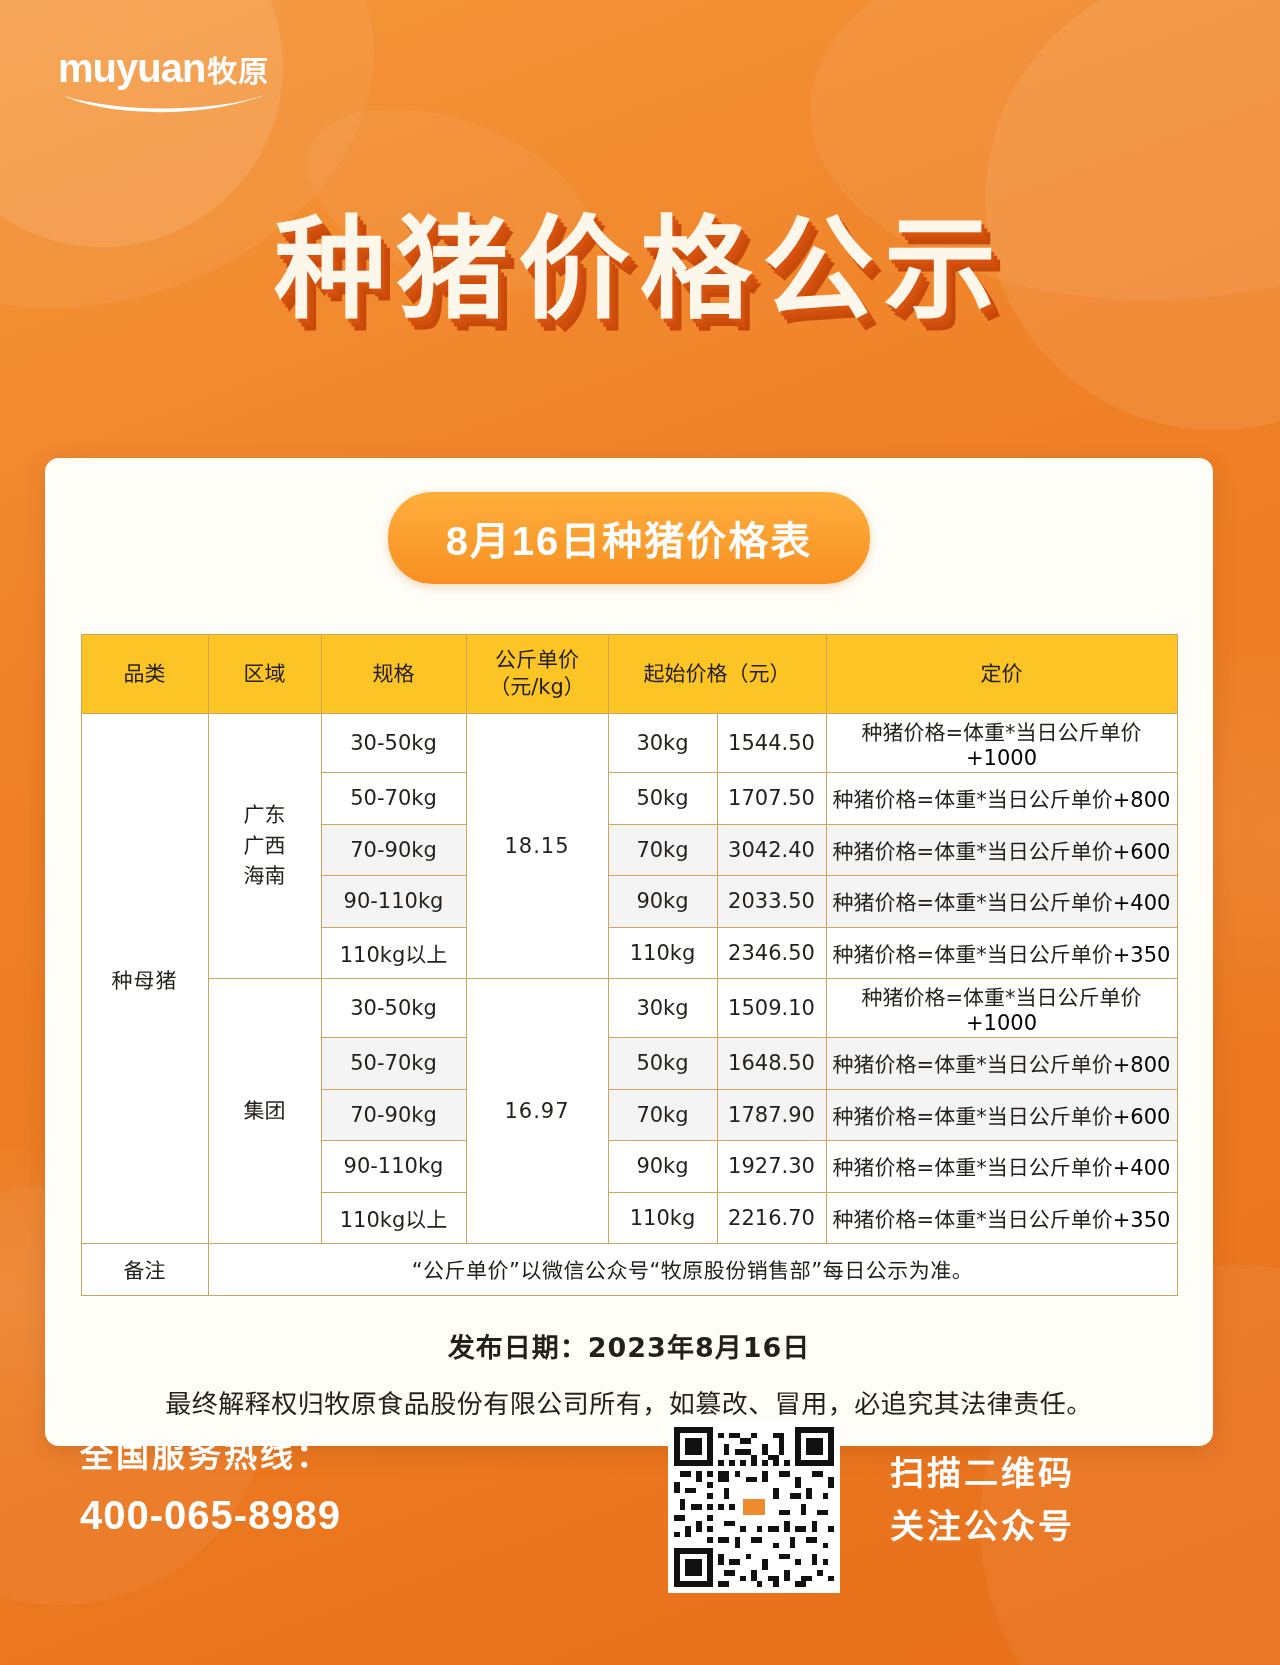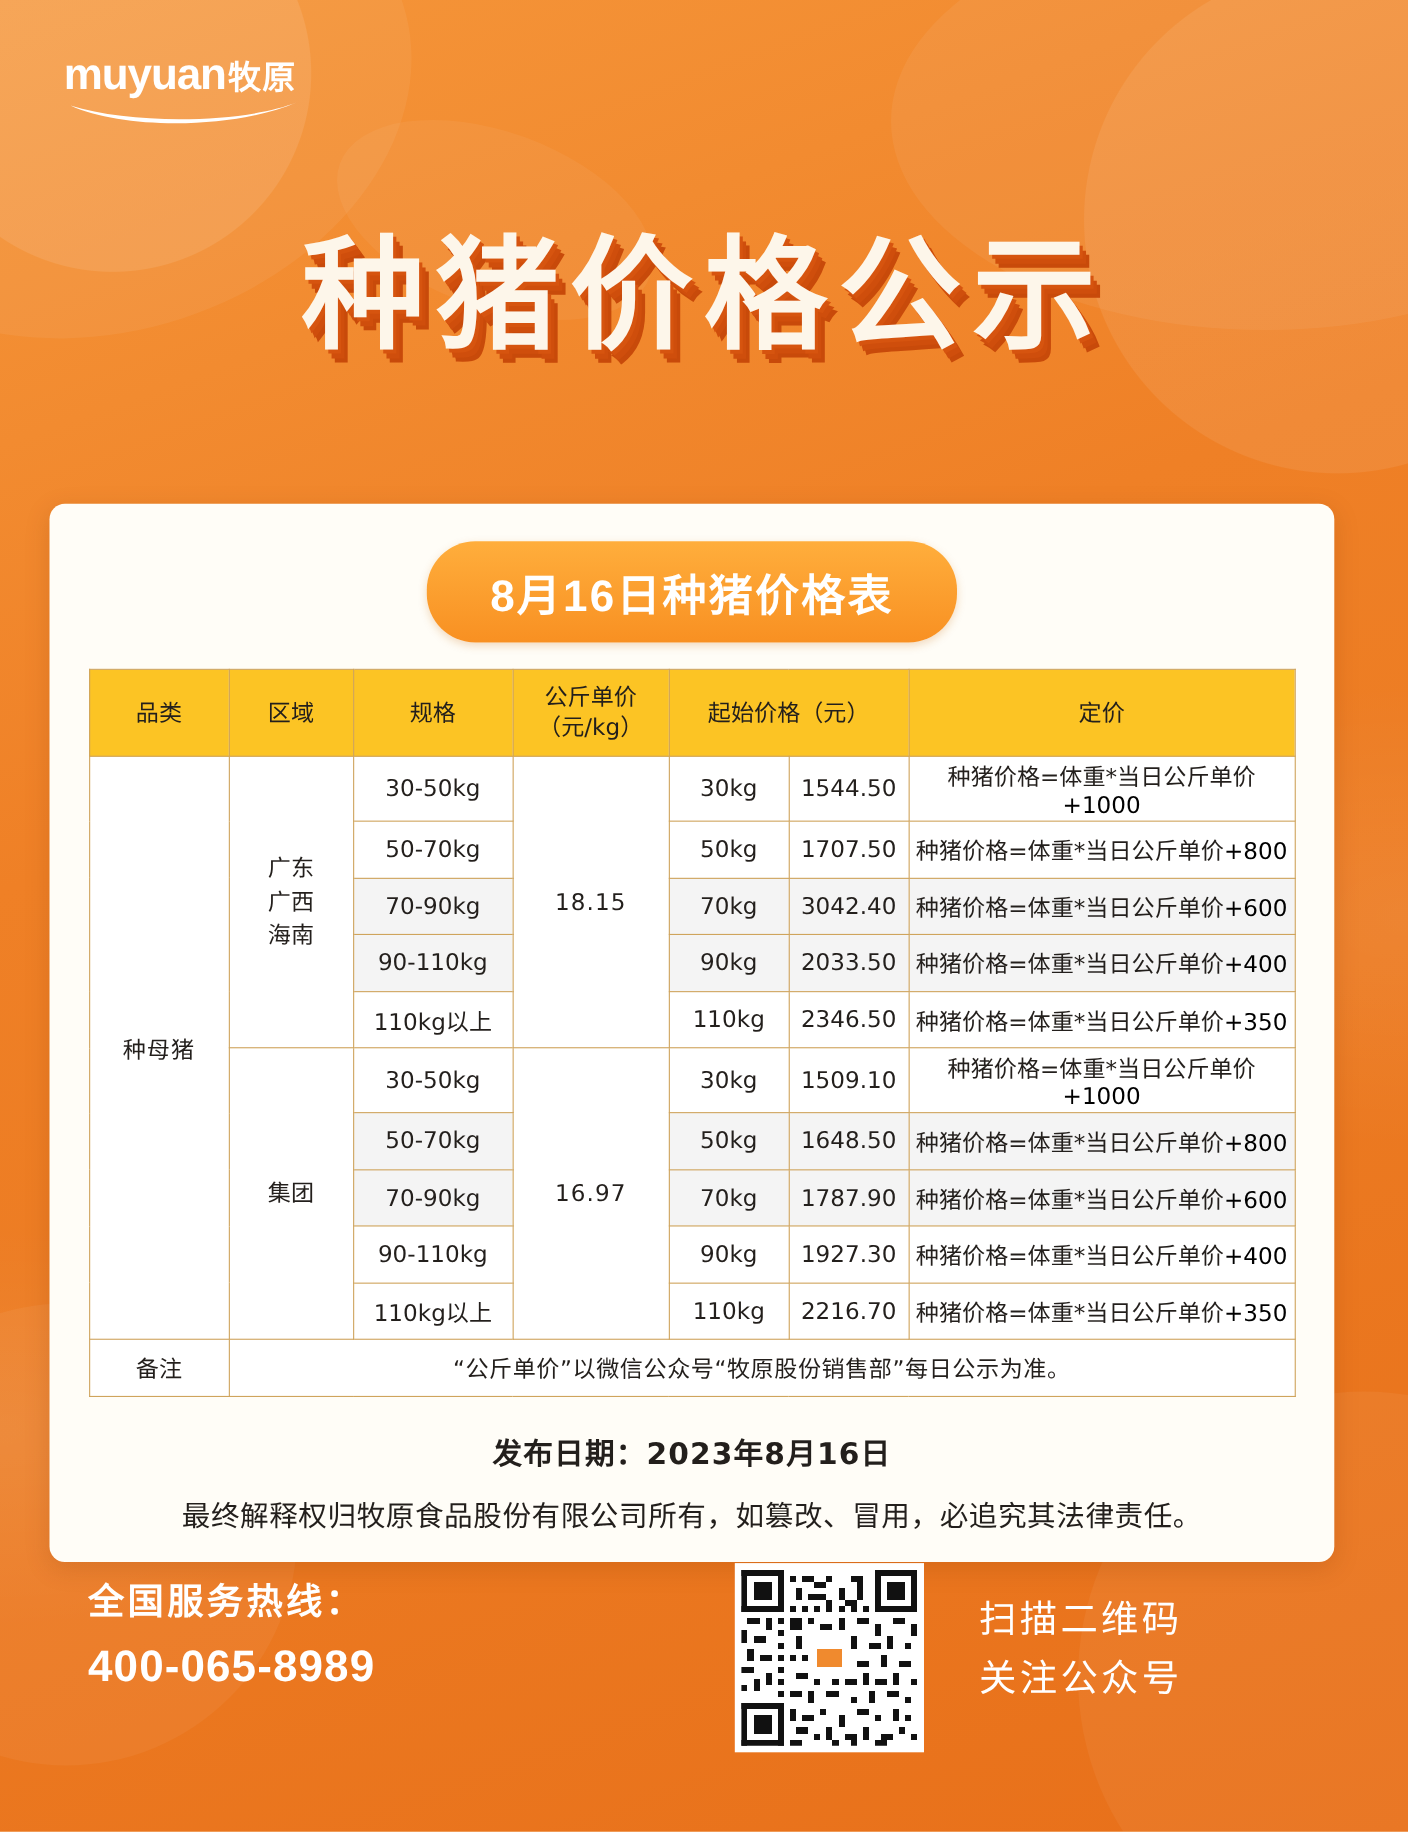--- a/index.html
+++ b/index.html
@@ -128,21 +128,21 @@
     color: rgba(150, 150, 150, 0.10);
     letter-spacing: 2px;
     white-space: nowrap;
     pointer-events: none;
     user-select: none;
   }
 
   table.price {
     border-collapse: collapse;
     width: 1097px;
-    margin: 24px auto 0 auto;
+    margin: 50px auto 0 auto;
     table-layout: fixed;
     position: relative;
     z-index: 2;
     background: transparent;
   }
   table.price th, table.price td {
     border: 1px solid #cfa45c;
     text-align: center;
     font-family: "DejaVu Sans", "Liberation Sans", sans-serif;
     color: #231f1c;
@@ -239,21 +239,21 @@
     padding: 6px;
     box-sizing: border-box;
   }
   .qr-inner { width: 100%; height: 100%; display: block; }
   .scan-text {
     position: absolute;
     left: 890px;
     top: 26px;
     color: #ffffff;
     font-size: 34px;
-    font-weight: normal;
+    font-weight: bold;
     line-height: 1.55;
     letter-spacing: 3px;
   }
 </style>
 </head>
 <body>
 
 <div class="poster">
   <div class="blob b1"></div>
   <div class="blob b2"></div>

